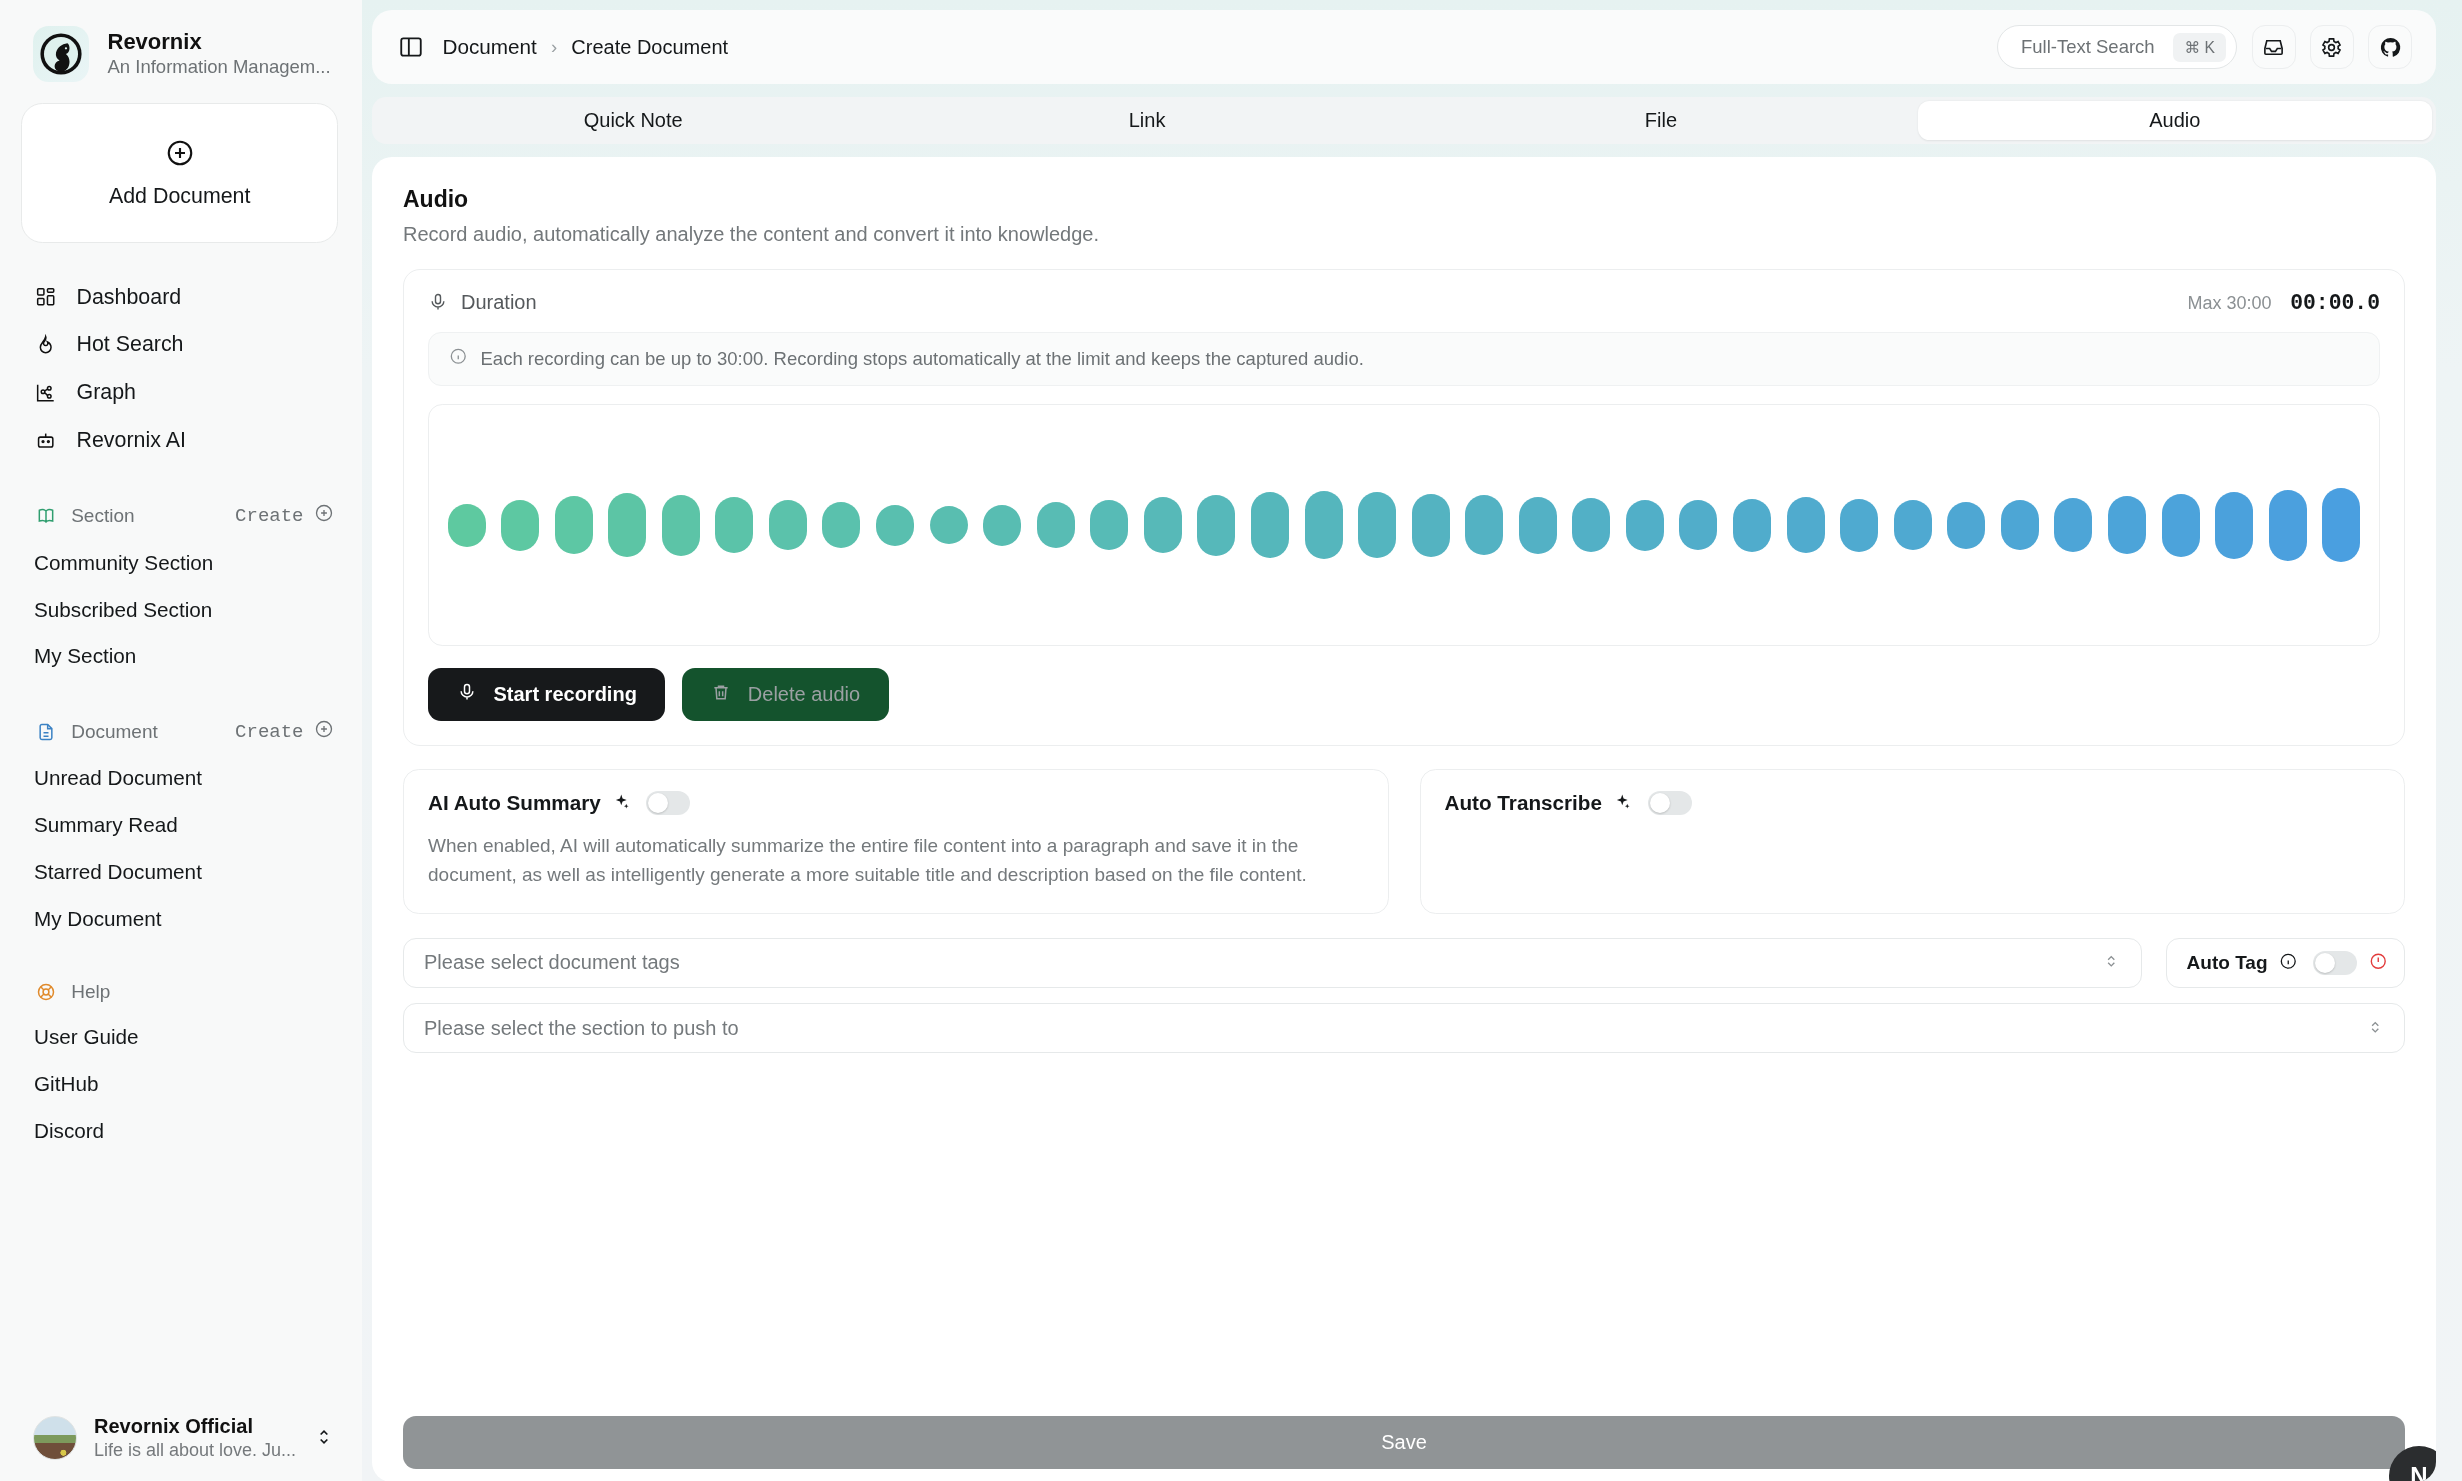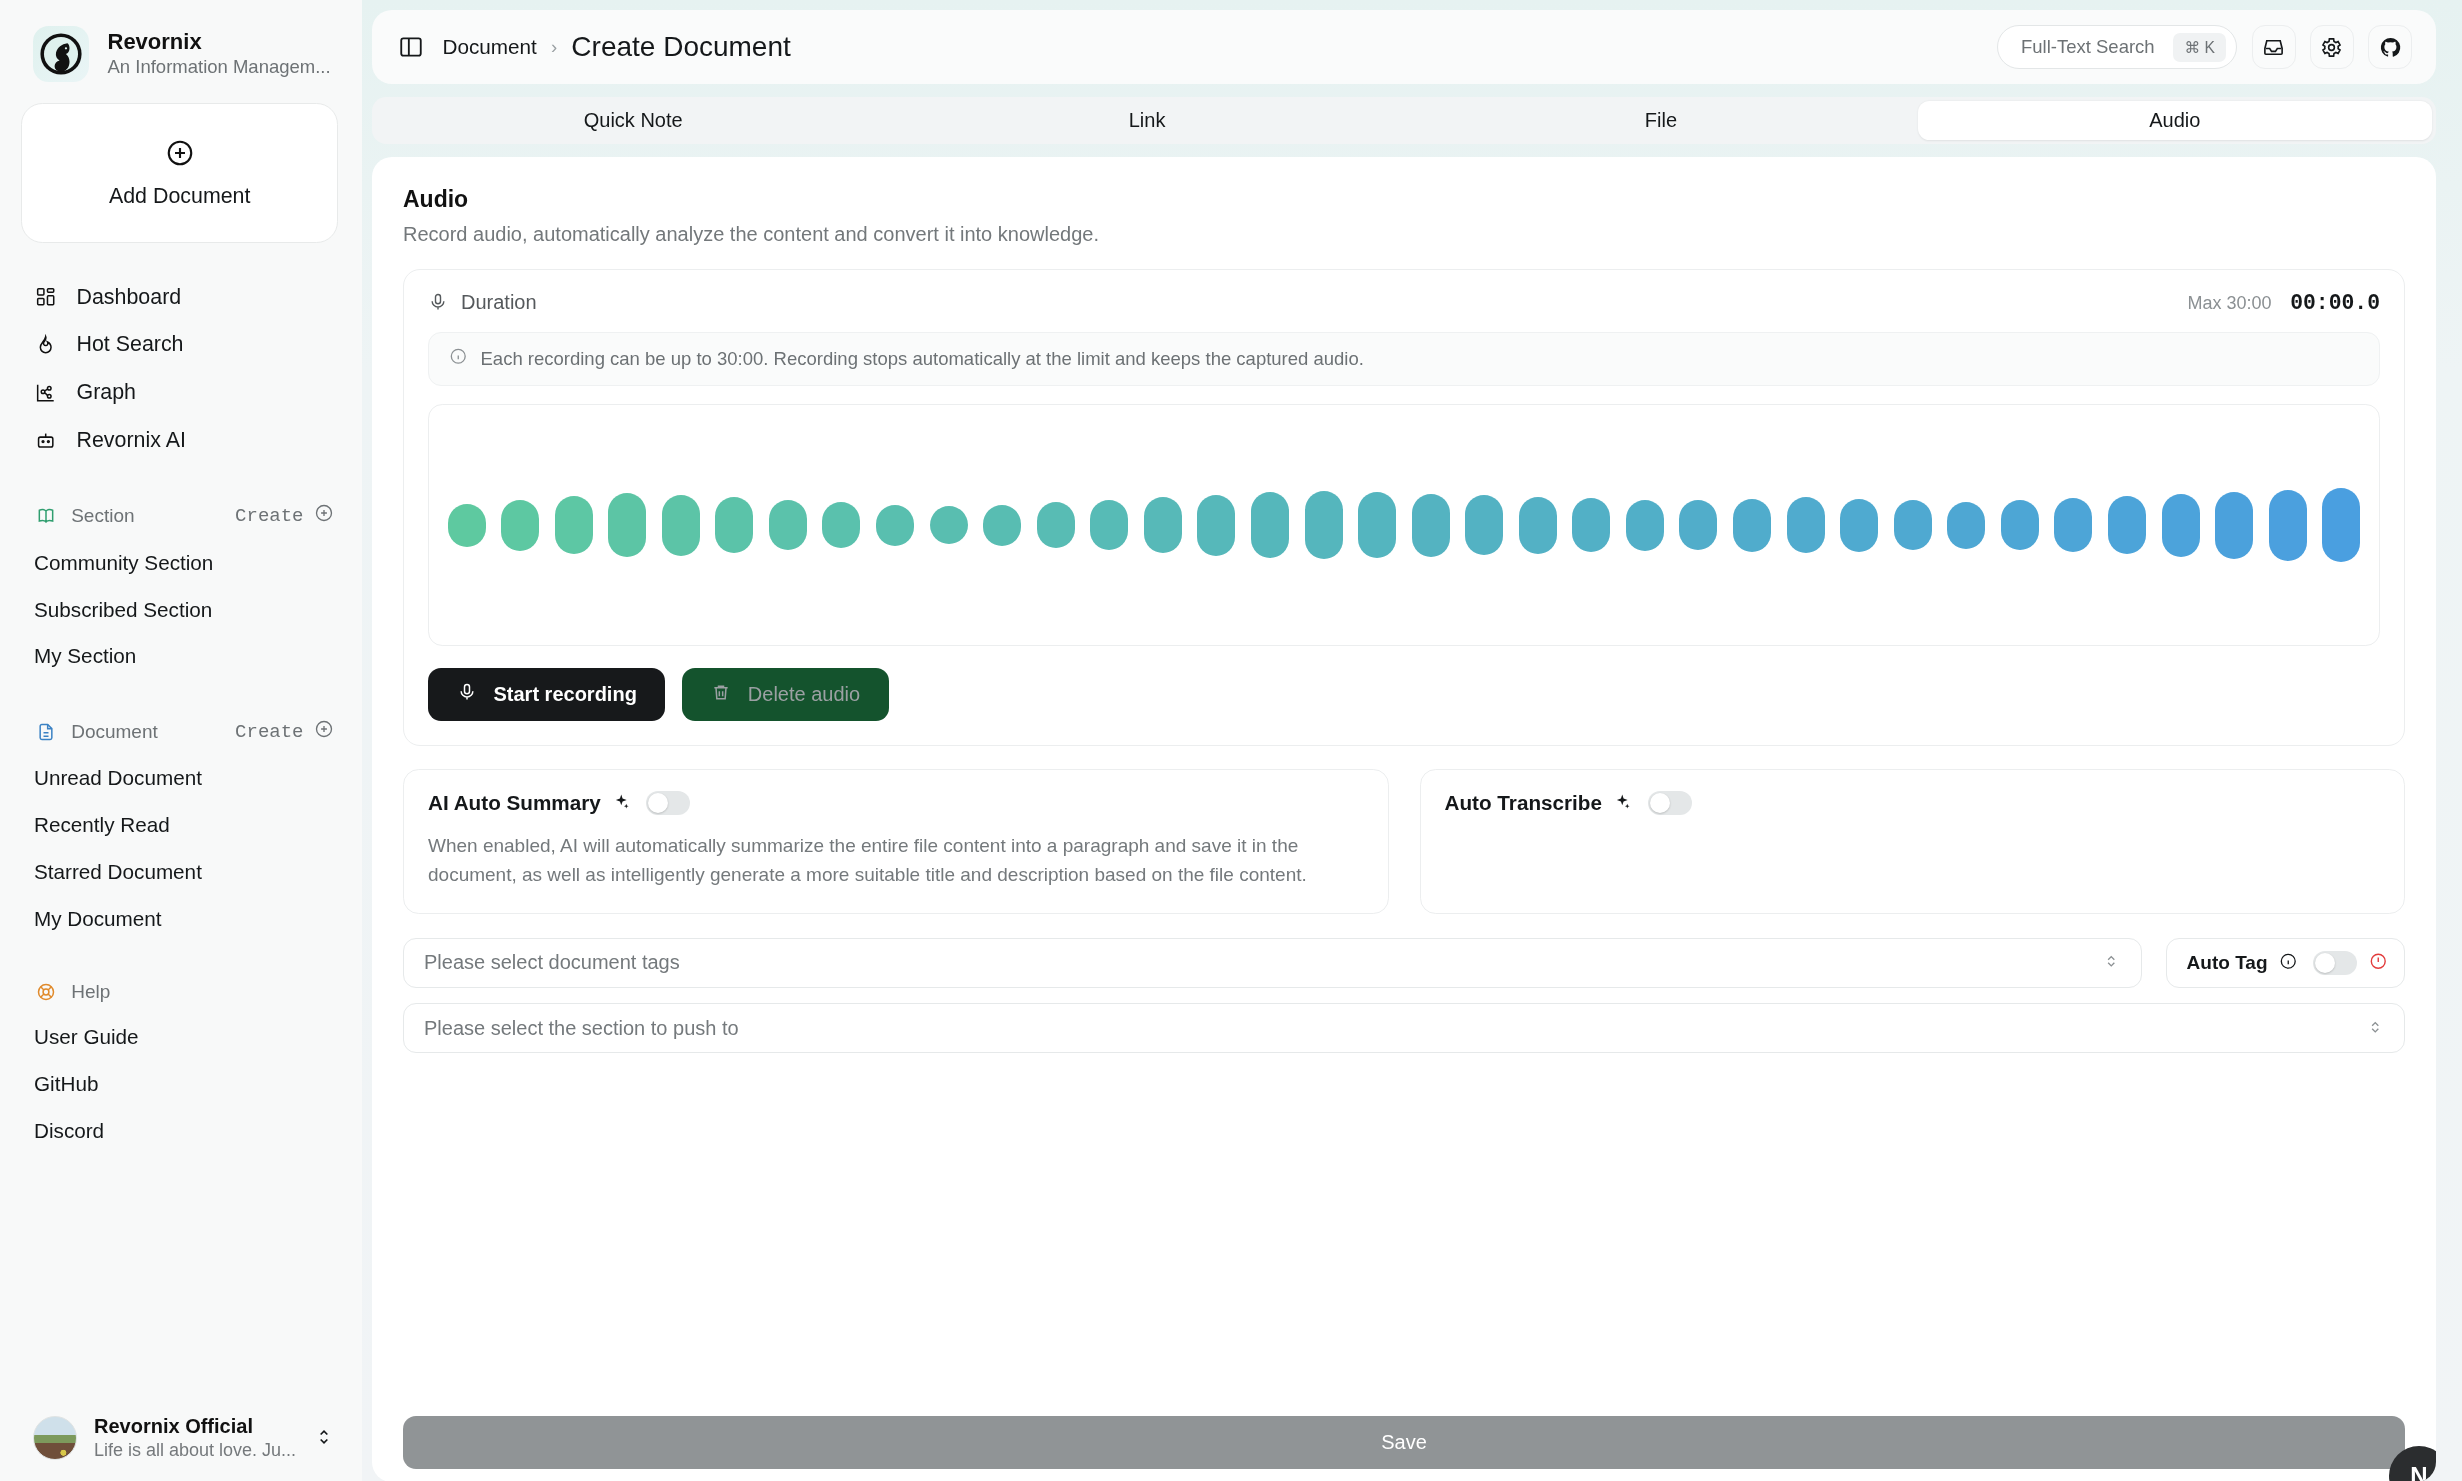--- a/index.html
+++ b/index.html
@@ -99,21 +99,21 @@
   .topbar {
     height: 74px; background: #fafbfb;
     border-radius: 20px;
     display: flex; align-items: center;
     padding: 0 24px 0 26px;
     flex: 0 0 74px;
   }
   .panel-ico { width: 26px; height: 26px; margin-right: 18.5px; cursor: pointer; }
   .crumb { font-size: 20.7px; color: #15181a; cursor: pointer; }
   .crumb-sep { margin: 0 14.2px; color: #9aa0a3; font-size: 18.5px; }
-  .crumb-current { font-size: 28px; color: #15181a; }
+  .crumb-current { font-size: 20px; color: #15181a; }
   .top-right { margin-left: auto; display: flex; align-items: flex-start; gap: 14.2px; }
   .search-box {
     display: flex; align-items: center; gap: 18.5px;
     height: 44px; padding: 0 10px 0 23px;
     border: 0.7px solid #e3e6e7; border-radius: 712px;
     background: #fff; cursor: text;
   }
   .search-ph { font-size: 18.5px; color: #6d7275; }
   .kbd {
     background: #f0f2f3; border-radius: 7.1px;
@@ -362,21 +362,21 @@
         <span>Create</span>
         <span>
           <svg width="20" height="20" viewBox="0 0 24 24" fill="none" stroke="#6d7275" stroke-width="1.6">
             <circle cx="12" cy="12" r="9"></circle>
               <path d="M12 8.5v7M8.5 12h7"></path>
           </svg>
         </span>
       </span>
     </div>
     <div class="sub-item">Unread Document</div>
-    <div class="sub-item">Recently Read</div>
+    <div class="sub-item">Summary Read</div>
     <div class="sub-item">Starred Document</div>
     <div class="sub-item">My Document</div>
 
     <div class="group-head">
       <span class="group-ico">
         <svg width="20" height="20" viewBox="0 0 24 24" fill="none" stroke="#e08a2b" stroke-width="1.8">
           <circle cx="12" cy="12" r="9"></circle>
             <circle cx="12" cy="12" r="3.5"></circle>
           <path d="M5.6 5.6l3.9 3.9M14.5 14.5l3.9 3.9M18.4 5.6l-3.9 3.9M9.5 14.5l-3.9 3.9"></path>
         </svg>

